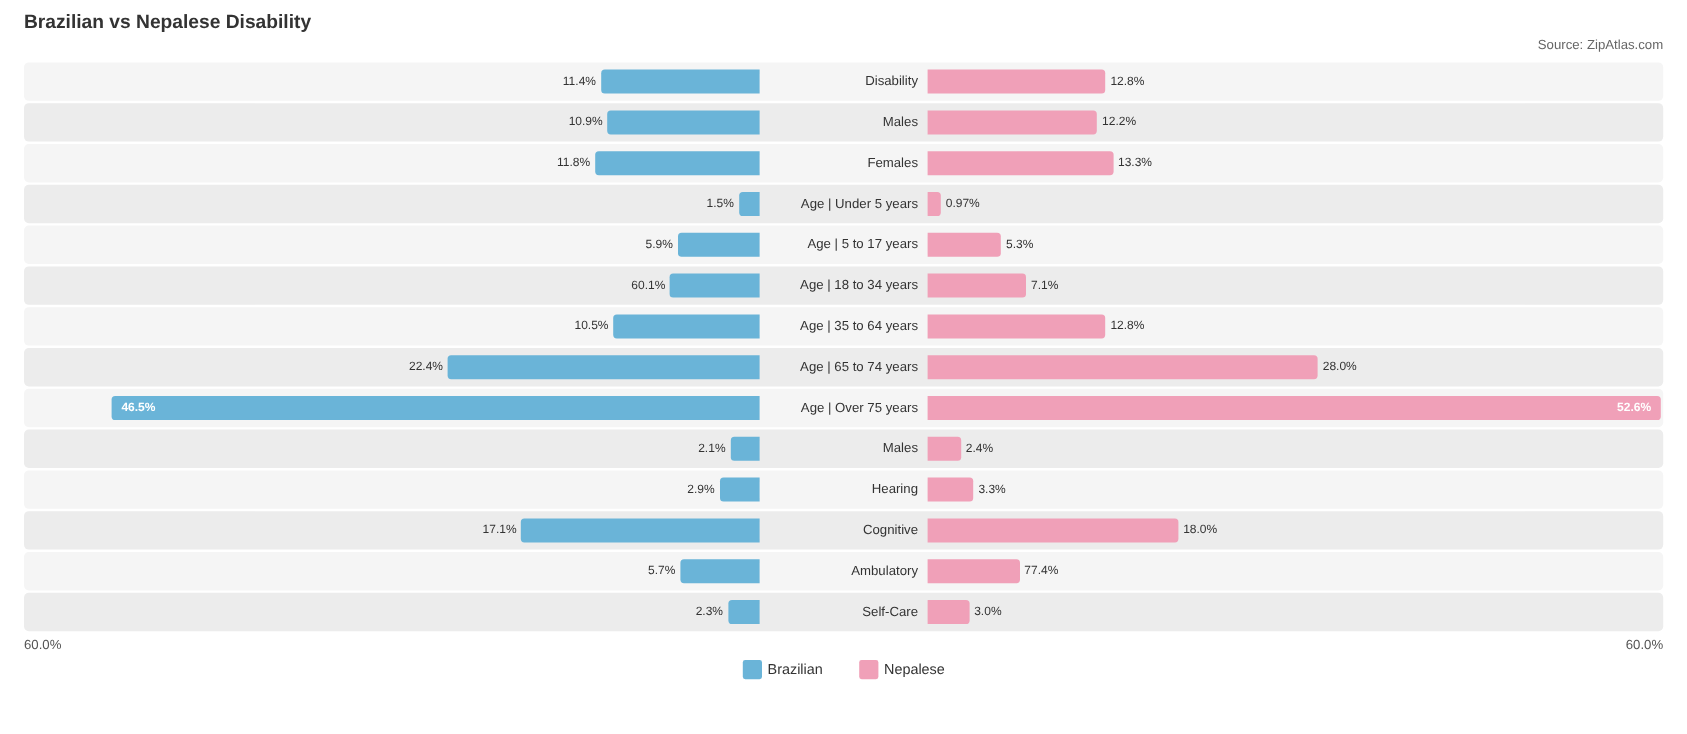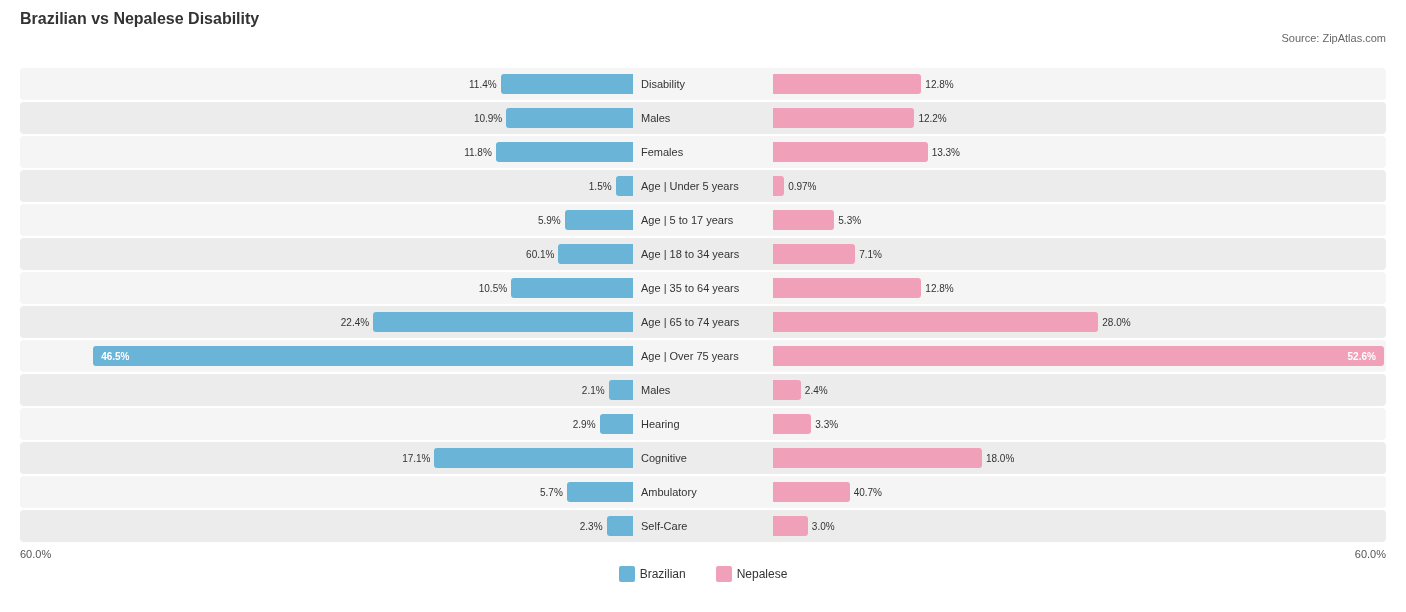--- a/index.html
+++ b/index.html
@@ -13,21 +13,21 @@
     .chart-title {
       font-size: 16px;
       font-weight: bold;
       color: #333;
       margin-bottom: 4px;
     }
     .source {
       font-size: 11px;
       color: #666;
       text-align: right;
-      margin-bottom: 24px;
+      margin-bottom: 8px;
     }
     .chart-area {
       position: relative;
       width: 100%;
     }
     .row {
       display: flex;
       align-items: center;
       margin-bottom: 2px;
       height: 32px;
@@ -63,21 +63,21 @@
       height: 100%;
       position: relative;
     }
     .label-center {
       white-space: nowrap;
       font-size: 11px;
       color: #333;
       padding: 0 8px;
       z-index: 2;
       background: transparent;
-      text-align: left;
+      text-align: right;
       min-width: 140px;
     }
     .bar-left {
       background: #6ab4d8;
       height: 20px;
       border-radius: 3px 0 0 3px;
       position: absolute;
       right: 0;
       top: 50%;
       transform: translateY(-50%);
@@ -364,21 +364,21 @@
     <div class="row">
       <div class="row-inner">
         <div class="left-side">
           <div class="bar-left" style="width: 10.7955%;">
             <span class="val-left">5.7%</span>
           </div>
         </div>
         <div class="label-center">Ambulatory</div>
         <div class="right-side">
           <div class="bar-right" style="width: 12.5%;">
-            <span class="val-right">40.7%</span>
+            <span class="val-right">77.4%</span>
           </div>
         </div>
       </div>
     </div>
     <div class="row">
       <div class="row-inner">
         <div class="left-side">
           <div class="bar-left" style="width: 4.31818%;">
             <span class="val-left">2.3%</span>
           </div>

